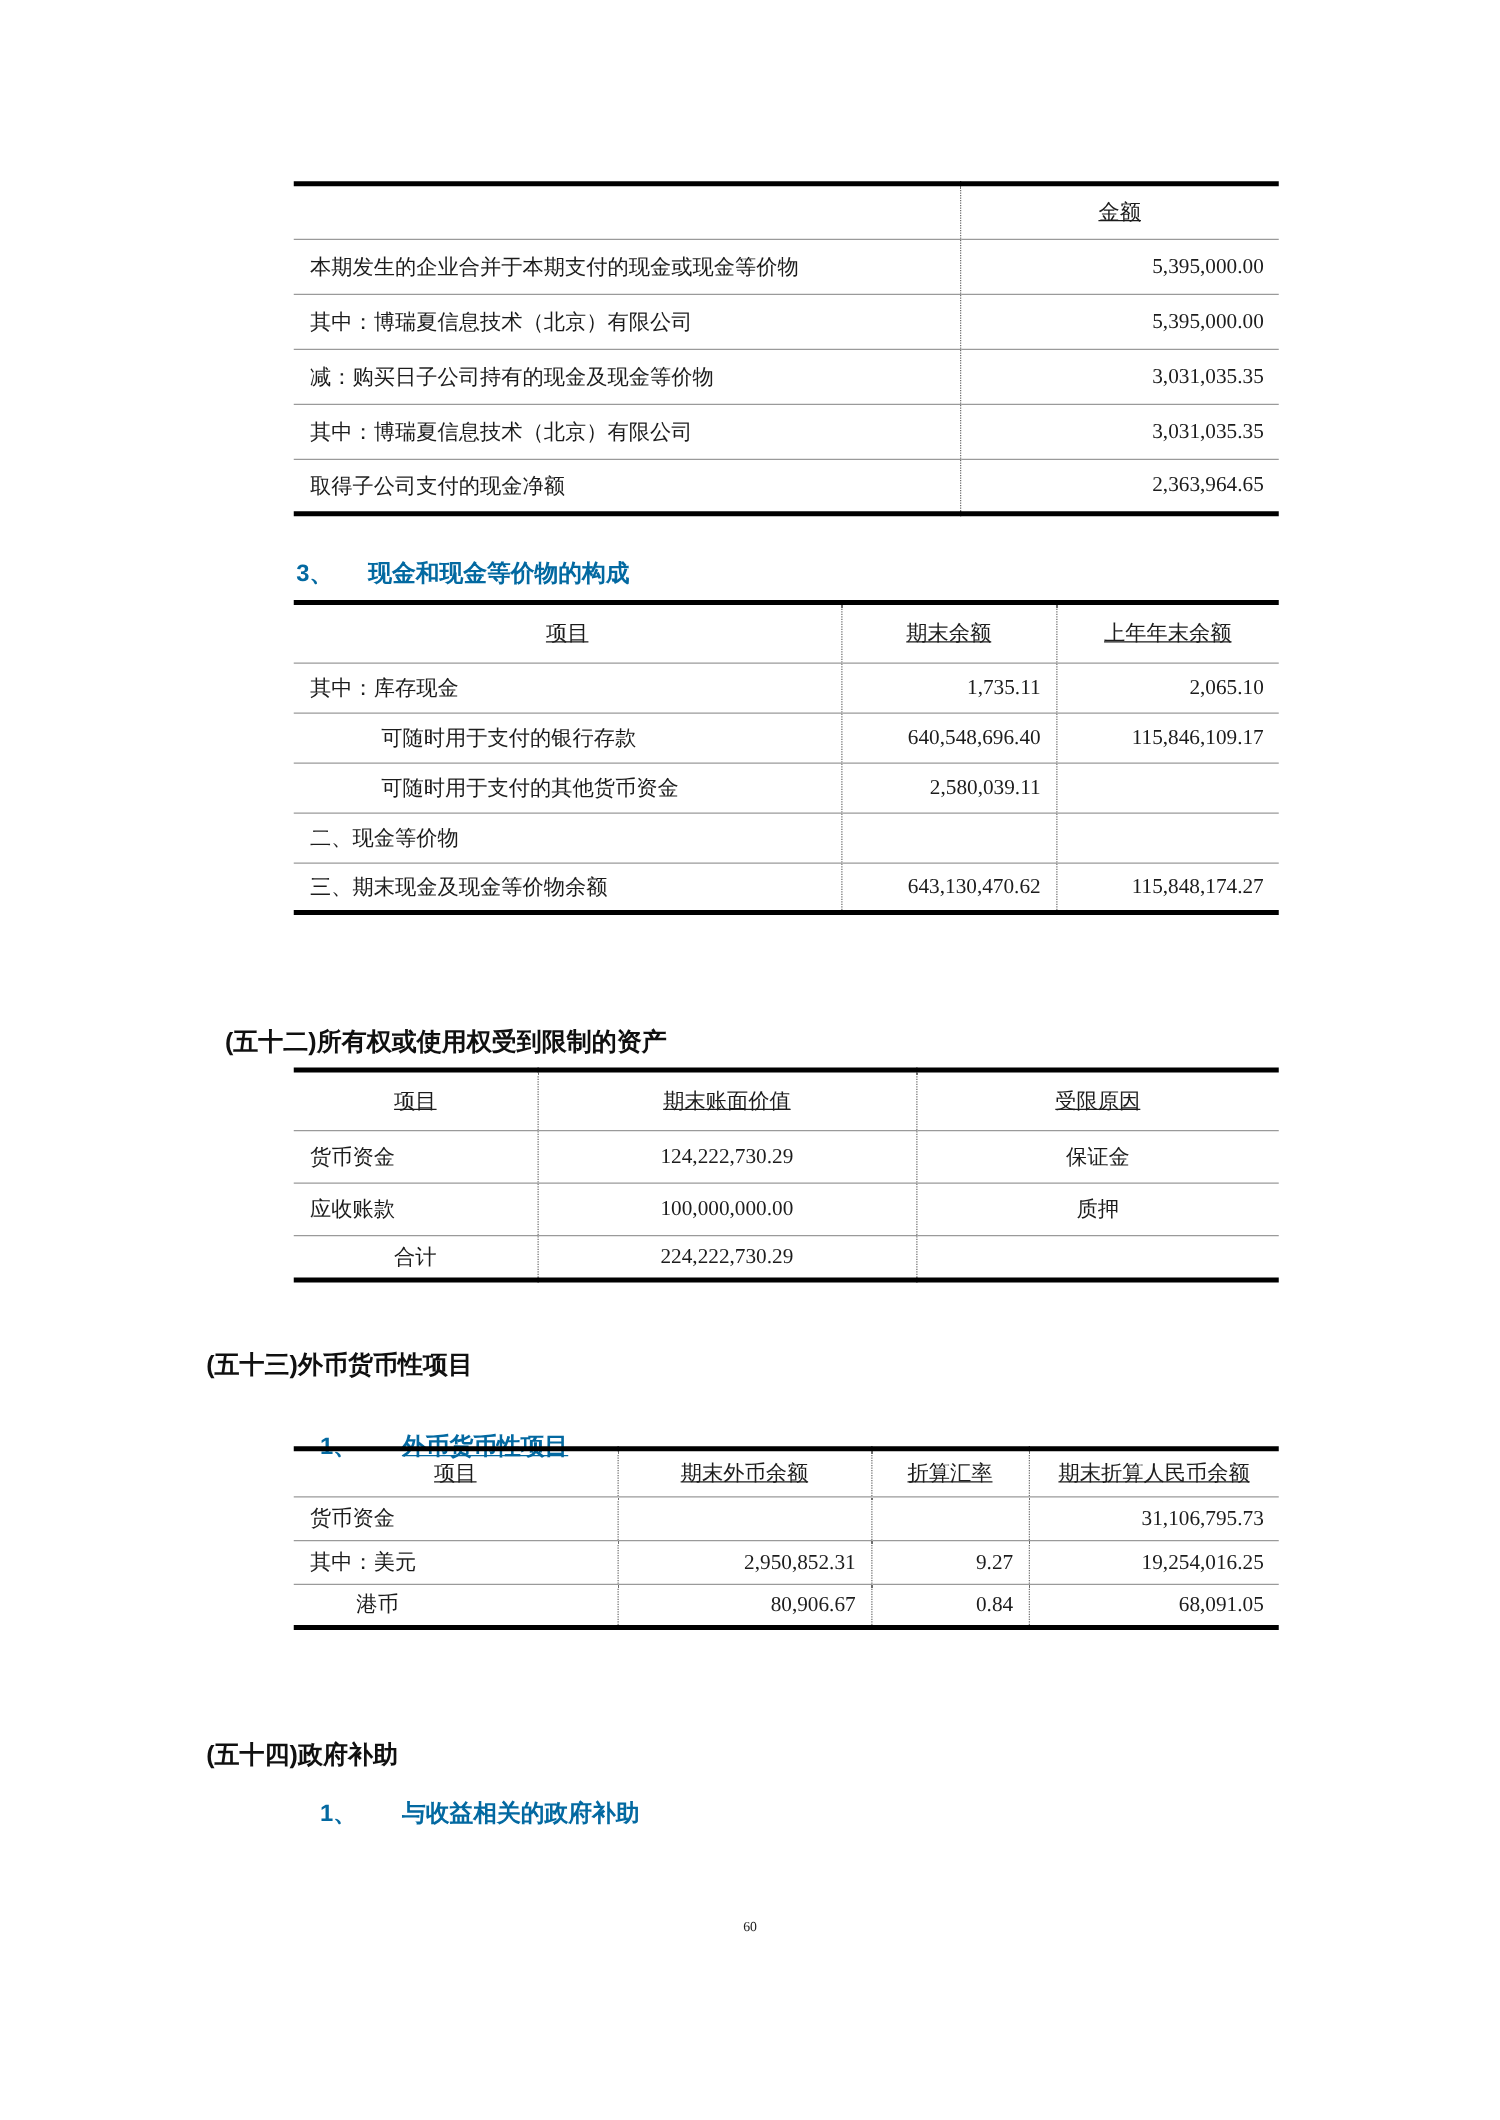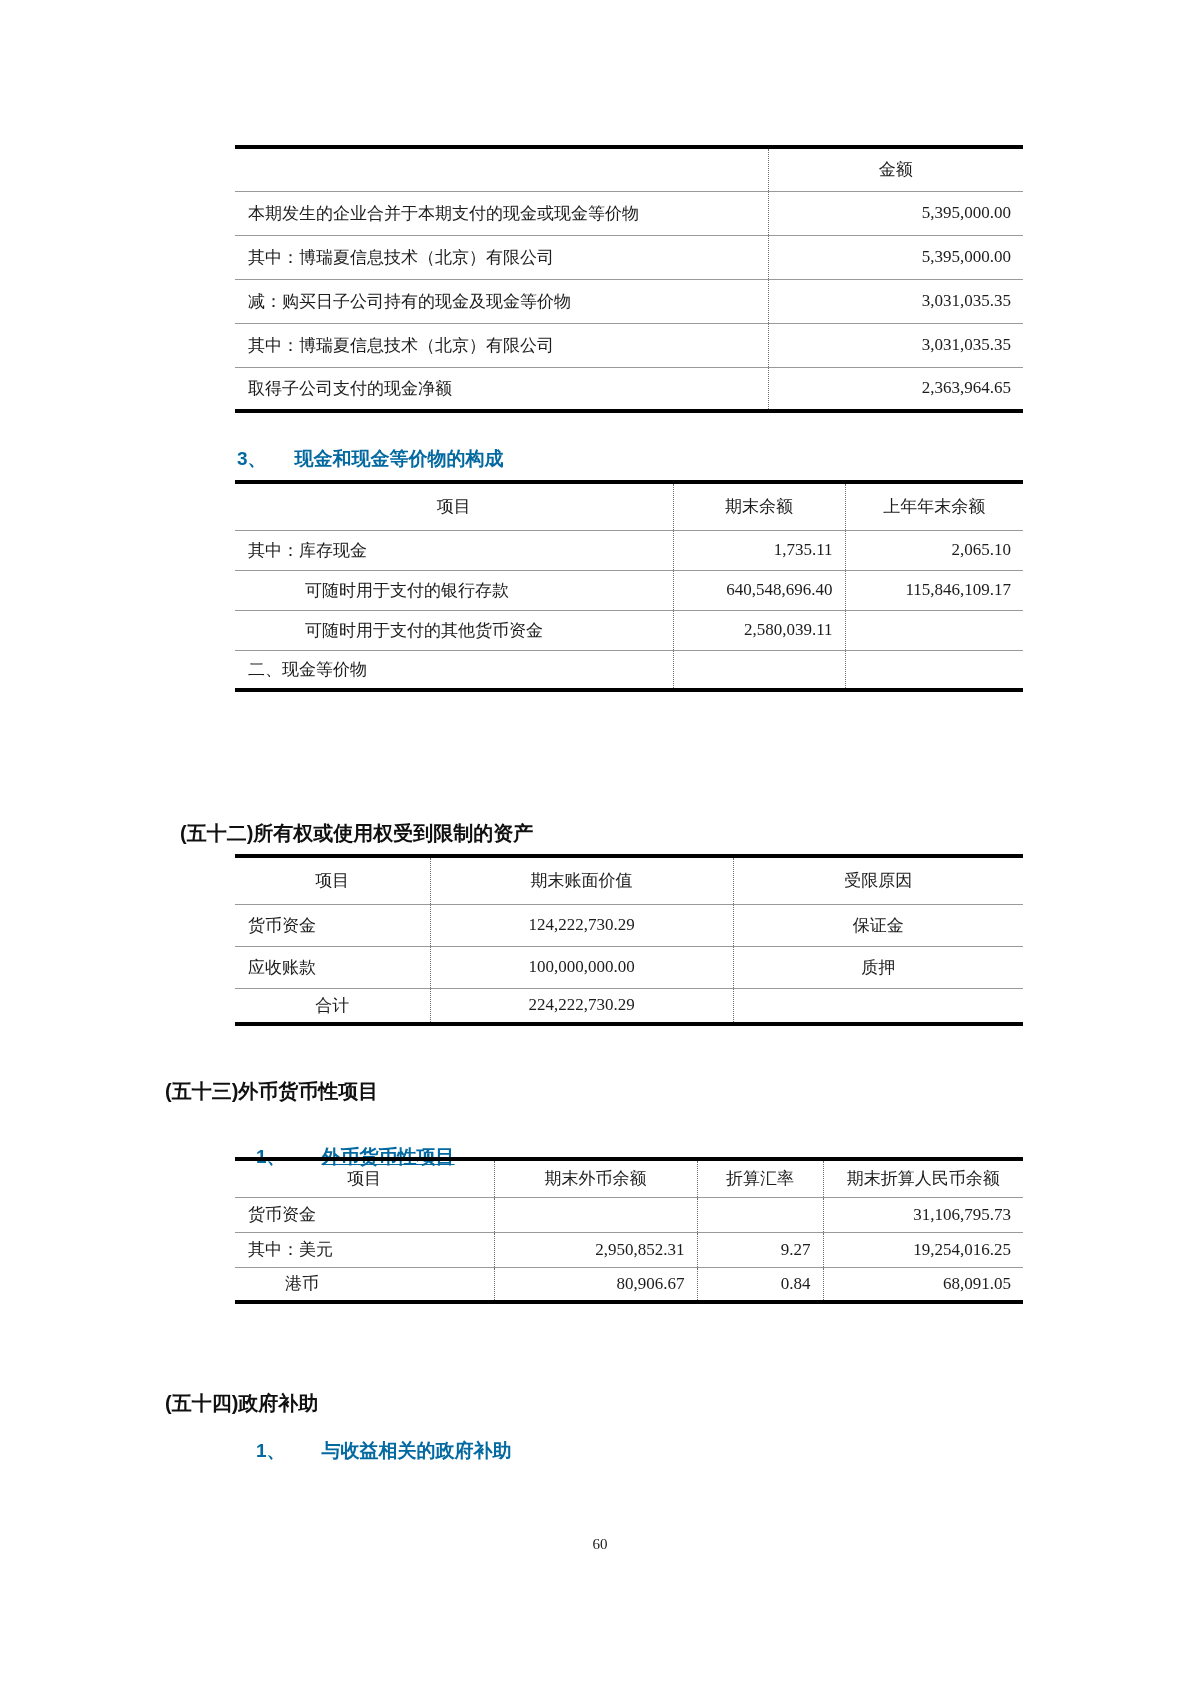--- a/index.html
+++ b/index.html
@@ -10,38 +10,38 @@
   .tbl{
     position:absolute;border-collapse:collapse;table-layout:fixed;
     border-top:4px solid #000;border-bottom:4px solid #000;
     font-family:"Liberation Serif","DejaVu Serif",serif;font-size:17px;color:#1c1c1c;
   }
   .tbl td{
     border-bottom:1px solid #9a9a9a;vertical-align:middle;
     overflow:visible;white-space:nowrap;padding:0;
   }
   .tbl td + td{border-left:1px dotted #6e6e6e;}
-  .tbl .hd{text-align:center;}
+  .tbl .hd{text-align:center;text-decoration:underline;}
   .tbl .lbl{text-align:left;padding-left:13px;}
   .tbl .ind1{padding-left:70px;}
   .tbl .ind2{padding-left:50px;}
   .tbl .num{text-align:right;padding-right:12px;}
   .tbl .ctr{text-align:center;}
   .sec{
     position:absolute;font-family:"Liberation Sans","DejaVu Sans",sans-serif;
     font-weight:bold;font-size:20px;color:#101010;white-space:nowrap;
   }
   .sub{
     position:absolute;font-family:"Liberation Sans","DejaVu Sans",sans-serif;
     font-weight:bold;font-size:19px;color:#0369a1;white-space:nowrap;
   }
   .sub .n{display:inline-block;margin-right:36px;}
   .pagenum{
     position:absolute;left:0;width:1200px;text-align:center;
-    font-size:15px;color:#222;font-family:"Liberation Serif","DejaVu Serif",serif;
+    font-size:11px;color:#222;font-family:"Liberation Serif","DejaVu Serif",serif;
   }
 </style>
 </head>
 <body>
 
 <div class="page">
 
   <table class="tbl" style="left:235px;top:145px;width:788px;">
     <colgroup>
         <col style="width:533px">
@@ -103,20 +103,25 @@
     </tr>
     <tr style="height:40px">
       <td class="lbl ind1">可随时用于支付的其他货币资金</td>
       <td class="num">2,580,039.11</td>
       <td class="num"></td>
     </tr>
     <tr style="height:40px">
       <td class="lbl">二、现金等价物</td>
       <td class="num"></td>
       <td class="num"></td>
+    </tr>
+    <tr style="height:40px">
+      <td class="lbl">三、期末现金及现金等价物余额</td>
+      <td class="num">643,130,470.62</td>
+      <td class="num">115,848,174.27</td>
     </tr>
   </tbody>
     </table>
 
   <div class="sec" style="left:180px;top:820px;">
     <span>(五十二)所有权或使用权受到限制的资产</span>
   </div>
 
   <table class="tbl" style="left:235px;top:854px;width:788px;">
     <colgroup>

